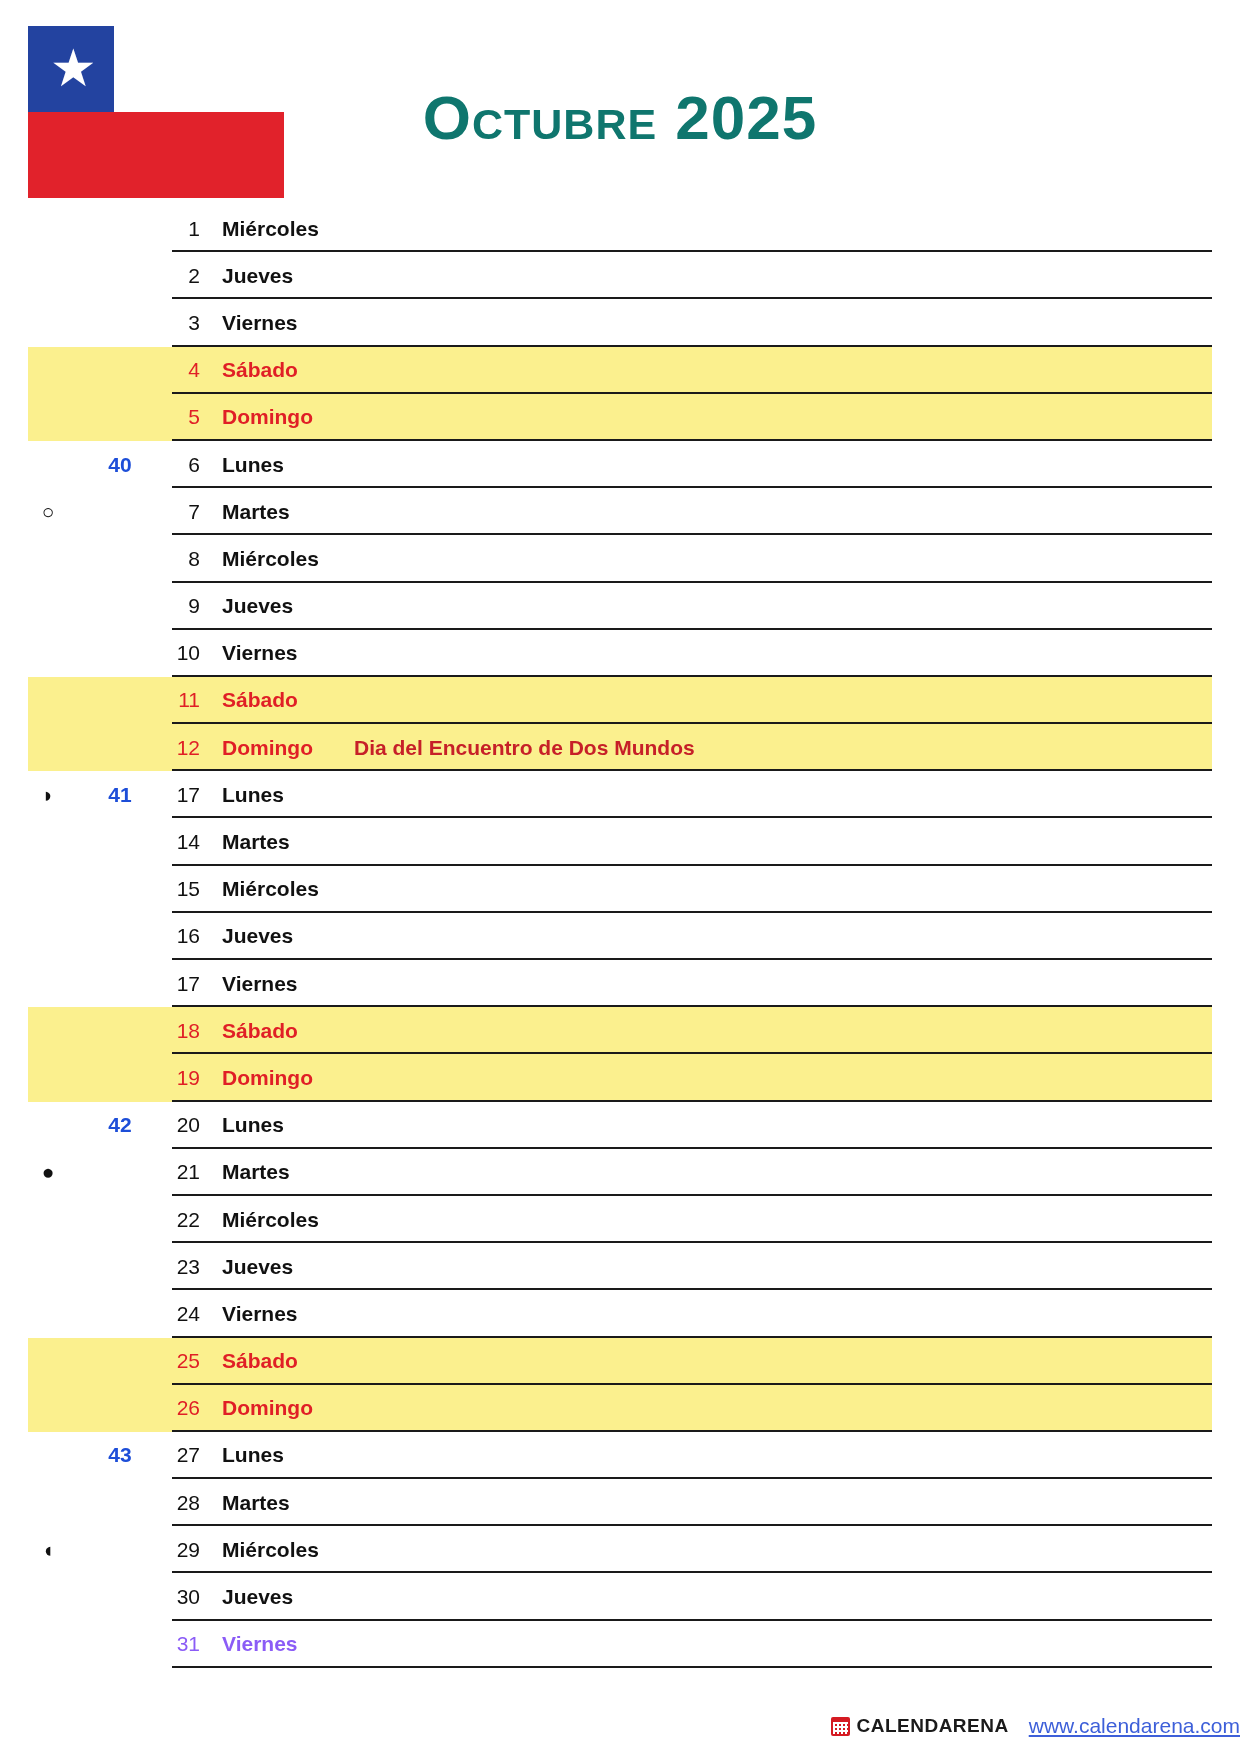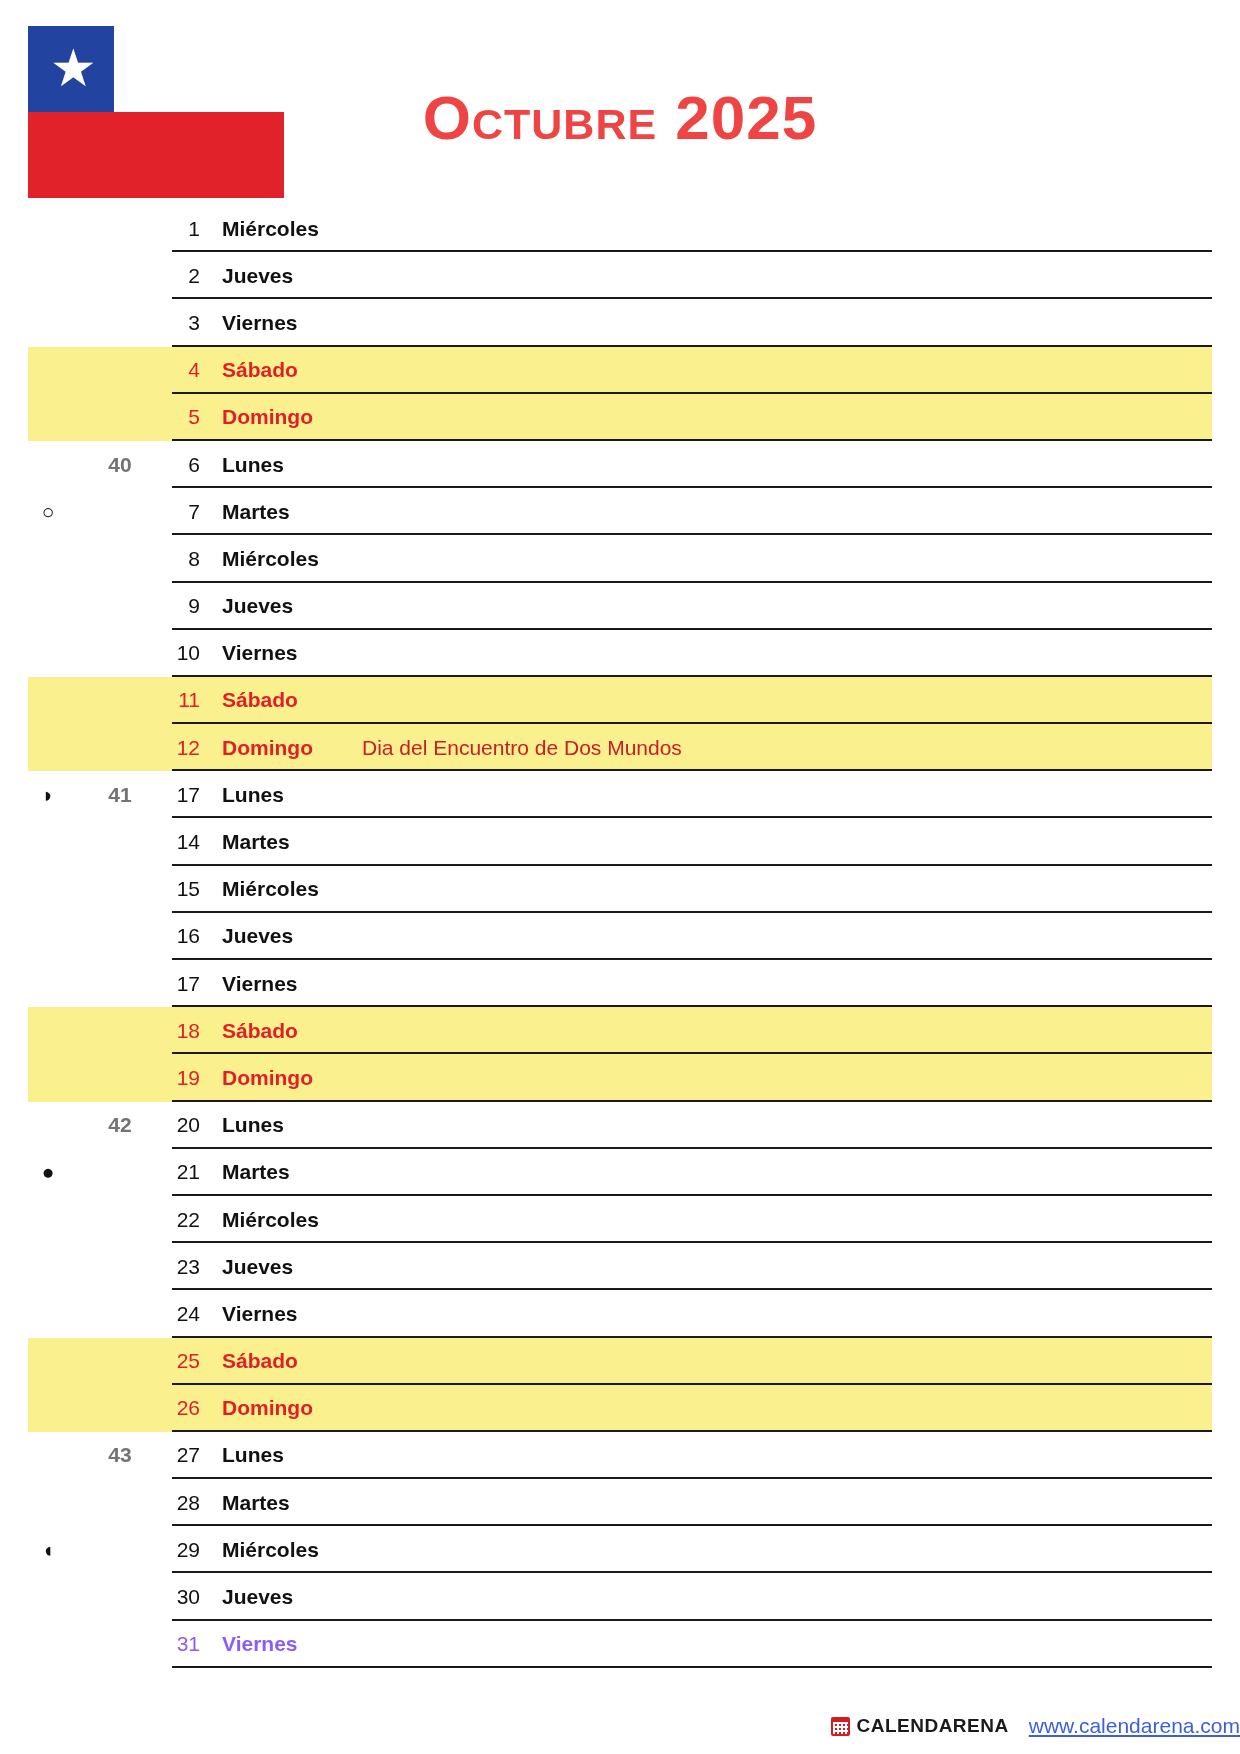--- a/index.html
+++ b/index.html
@@ -61,21 +61,21 @@
     font-size: 52px;
     line-height: 40px;
     text-align: center;
   }
   .title {
     position: absolute;
     left: 0;
     top: 82px;
     width: 1240px;
     text-align: center;
-    color: #ef4444;
+    color: #0f766e;
     font-size: 62px;
     font-weight: bold;
     letter-spacing: 1px;
     font-variant: small-caps;
     text-transform: lowercase;
   }
   .title::first-letter { text-transform: uppercase; }
 
   
   .calendar {
@@ -110,21 +110,21 @@
     top: 0;
     height: 100%;
     display: flex;
     align-items: center;
     font-size: 21px;
   }
   .c-week {
     left: 90px;
     width: 60px;
     justify-content: center;
-    color: #737373;
+    color: #1d4ed8;
     font-weight: bold;
     font-size: 23px;
   }
   .c-moon {
     left: 28px;
     width: 40px;
     justify-content: center;
     color: #111;
     font-size: 21px;
   }
@@ -136,24 +136,25 @@
     font-size: 22px;
   }
   .c-name {
     left: 222px;
     width: 210px;
     color: #111;
     font-weight: bold;
     font-size: 22px;
   }
   .c-note {
-    left: 362px;
+    left: 354px;
     right: 40px;
     color: #c62028;
     font-size: 21px;
+    font-weight: bold;
   }
   .row.weekend .c-day,
   .row.weekend .c-name {
     color: #e01f26;
   }
   .row.holiday .c-day,
   .row.holiday .c-name {
     color: #8b5cf6;
   }
 

